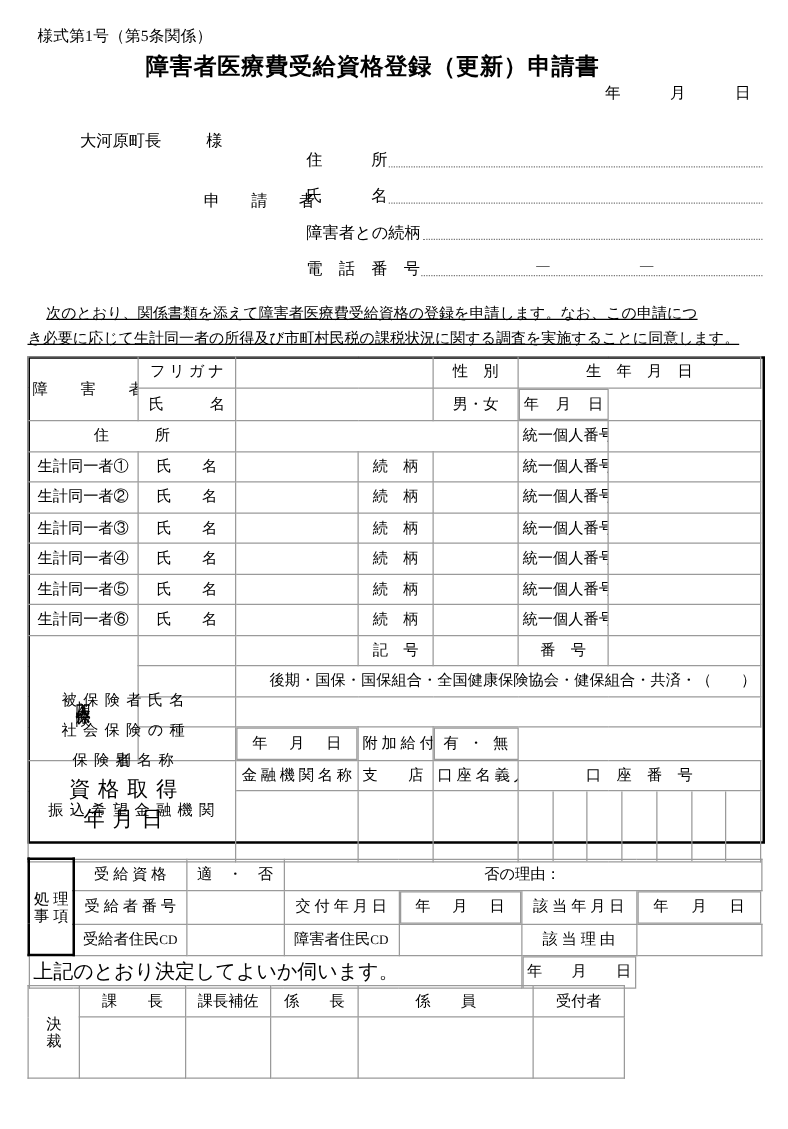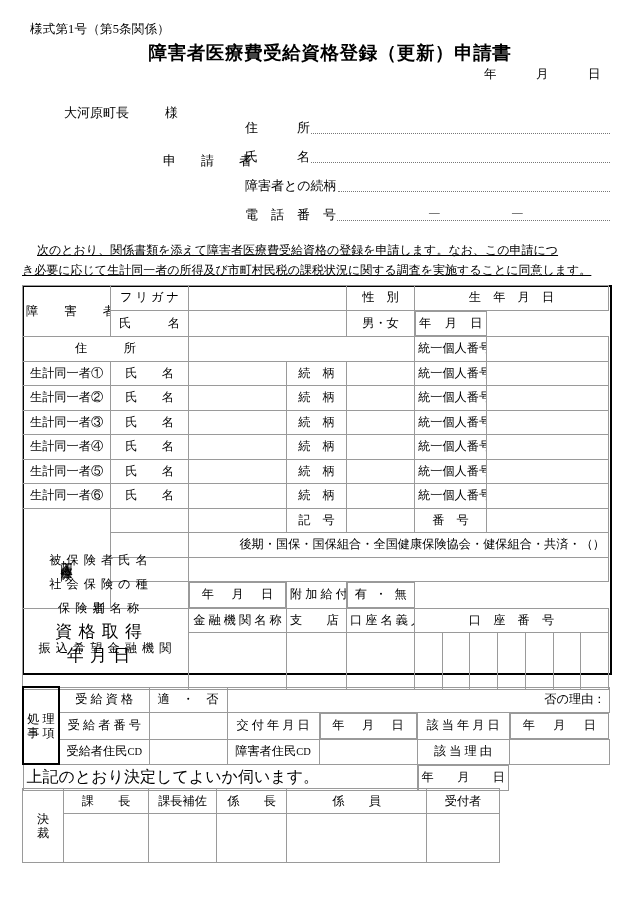--- a/index.html
+++ b/index.html
@@ -16,21 +16,21 @@
   .page { position: relative; width: 630px; height: 903px; }
 
   
   .form-no {
     position: absolute; left: 30px; top: 21px;
     font-size: 12.5px; letter-spacing: .2px; white-space: nowrap;
   }
   .doc-title {
     position: absolute; left: 0; top: 40px; width: 596px;
     text-align: center;
-    font-size: 18.5px; font-weight: bold; letter-spacing: .6px; padding-left: 32px;
+    font-size: 18.5px; font-weight: bold; letter-spacing: .6px;
   }
   .date-line {
     position: absolute; top: 66px; right: 28px;
     font-size: 12.5px; white-space: nowrap;
   }
   .date-line span { display: inline-block; }
   .date-line .y { width: 52px; text-align: left; }
   .date-line .m { width: 52px; text-align: left; }
   .date-line .d { width: 14px; text-align: left; }
 
@@ -81,21 +81,21 @@
     vertical-align: middle;
     height: 24px;
     white-space: nowrap;
     overflow: hidden;
   }
   .outer-box {
     position: absolute;
     border: 2px solid #000;
   }
   .c { text-align: center; }
-  .l { text-align: right; margin-top: 40px; }
+  .l { text-align: center; margin-top: 40px; }
   .sp-a { letter-spacing: 7px; }
   .spread {
     display: flex; justify-content: space-between;
     align-items: center; padding: 0 8px;
   }
   .spread-mid {
     display: flex; justify-content: space-around;
     align-items: center; padding: 0 4px;
   }
   .vert {

